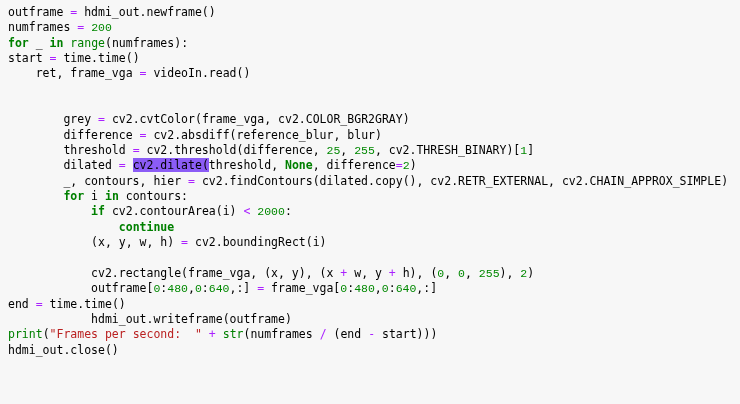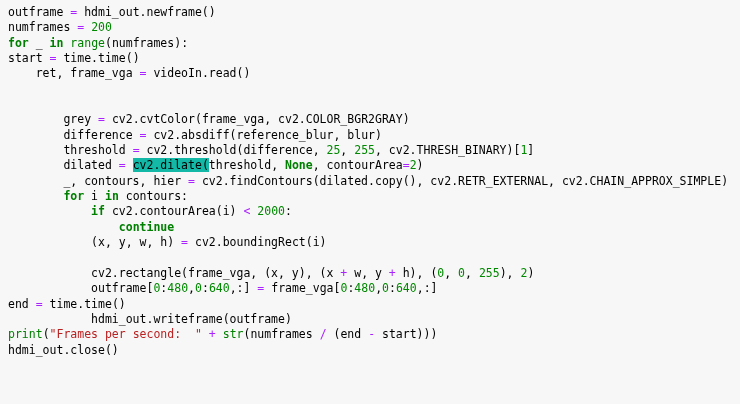--- a/index.html
+++ b/index.html
@@ -21,40 +21,40 @@
     color: #000;
     cursor: text;
   }
   .code-line {
     white-space: pre;
     height: 15.35px;
   }
   .tk-p { color: #000000; }
   .tk-k { color: #008000; font-weight: bold; }
   .tk-b { color: #008000; }
-  .tk-n { color: #008800; }
+  .tk-n { color: #008800; font-family: Liberation Mono, monospace; }
   .tk-o { color: #AA22FF; }
   .tk-s { color: #BA2121; }
-  .tk-h { background: #14b8a6; color: #000000; }
+  .tk-h { background: #8b5cf6; color: #000000; }
 </style>
 </head>
 <body>
 
 <div class="code-cell">
     <div class="code-line"><span class="tk-p">outframe </span><span class="tk-o">=</span><span class="tk-p"> hdmi_out.newframe()</span></div>
     <div class="code-line"><span class="tk-p">numframes </span><span class="tk-o">=</span><span class="tk-p"> </span><span class="tk-n">200</span></div>
     <div class="code-line"><span class="tk-k">for</span><span class="tk-p"> _ </span><span class="tk-k">in</span><span class="tk-p"> </span><span class="tk-b">range</span><span class="tk-p">(numframes):</span></div>
     <div class="code-line"><span class="tk-p">start </span><span class="tk-o">=</span><span class="tk-p"> time.time()</span></div>
     <div class="code-line"><span class="tk-p">    ret, frame_vga </span><span class="tk-o">=</span><span class="tk-p"> videoIn.read()</span></div>
     <div class="code-line"> </div>
     <div class="code-line"> </div>
     <div class="code-line"><span class="tk-p">        grey </span><span class="tk-o">=</span><span class="tk-p"> cv2.cvtColor(frame_vga, cv2.COLOR_BGR2GRAY)</span></div>
     <div class="code-line"><span class="tk-p">        difference </span><span class="tk-o">=</span><span class="tk-p"> cv2.absdiff(reference_blur, blur)</span></div>
     <div class="code-line"><span class="tk-p">        threshold </span><span class="tk-o">=</span><span class="tk-p"> cv2.threshold(difference, </span><span class="tk-n">25</span><span class="tk-p">, </span><span class="tk-n">255</span><span class="tk-p">, cv2.THRESH_BINARY)[</span><span class="tk-n">1</span><span class="tk-p">]</span></div>
-    <div class="code-line"><span class="tk-p">        dilated </span><span class="tk-o">=</span><span class="tk-p"> </span><span class="tk-h">cv2.dilate(</span><span class="tk-p">threshold, </span><span class="tk-k">None</span><span class="tk-p">, contourArea</span><span class="tk-o">=</span><span class="tk-n">2</span><span class="tk-p">)</span></div>
+    <div class="code-line"><span class="tk-p">        dilated </span><span class="tk-o">=</span><span class="tk-p"> </span><span class="tk-h">cv2.dilate(</span><span class="tk-p">threshold, </span><span class="tk-k">None</span><span class="tk-p">, difference</span><span class="tk-o">=</span><span class="tk-n">2</span><span class="tk-p">)</span></div>
     <div class="code-line"><span class="tk-p">        _, contours, hier </span><span class="tk-o">=</span><span class="tk-p"> cv2.findContours(dilated.copy(), cv2.RETR_EXTERNAL, cv2.CHAIN_APPROX_SIMPLE)</span></div>
     <div class="code-line"><span class="tk-p">        </span><span class="tk-k">for</span><span class="tk-p"> i </span><span class="tk-k">in</span><span class="tk-p"> contours:</span></div>
     <div class="code-line"><span class="tk-p">            </span><span class="tk-k">if</span><span class="tk-p"> cv2.contourArea(i) </span><span class="tk-o">&lt;</span><span class="tk-p"> </span><span class="tk-n">2000</span><span class="tk-p">:</span></div>
     <div class="code-line"><span class="tk-p">                </span><span class="tk-k">continue</span></div>
     <div class="code-line"><span class="tk-p">            (x, y, w, h) </span><span class="tk-o">=</span><span class="tk-p"> cv2.boundingRect(i)</span></div>
     <div class="code-line"> </div>
     <div class="code-line"><span class="tk-p">            cv2.rectangle(frame_vga, (x, y), (x </span><span class="tk-o">+</span><span class="tk-p"> w, y </span><span class="tk-o">+</span><span class="tk-p"> h), (</span><span class="tk-n">0</span><span class="tk-p">, </span><span class="tk-n">0</span><span class="tk-p">, </span><span class="tk-n">255</span><span class="tk-p">), </span><span class="tk-n">2</span><span class="tk-p">)</span></div>
     <div class="code-line"><span class="tk-p">            outframe[</span><span class="tk-n">0</span><span class="tk-p">:</span><span class="tk-n">480</span><span class="tk-p">,</span><span class="tk-n">0</span><span class="tk-p">:</span><span class="tk-n">640</span><span class="tk-p">,:] </span><span class="tk-o">=</span><span class="tk-p"> frame_vga[</span><span class="tk-n">0</span><span class="tk-p">:</span><span class="tk-n">480</span><span class="tk-p">,</span><span class="tk-n">0</span><span class="tk-p">:</span><span class="tk-n">640</span><span class="tk-p">,:]</span></div>
     <div class="code-line"><span class="tk-p">end </span><span class="tk-o">=</span><span class="tk-p"> time.time()</span></div>
     <div class="code-line"><span class="tk-p">            hdmi_out.writeframe(outframe)</span></div>

